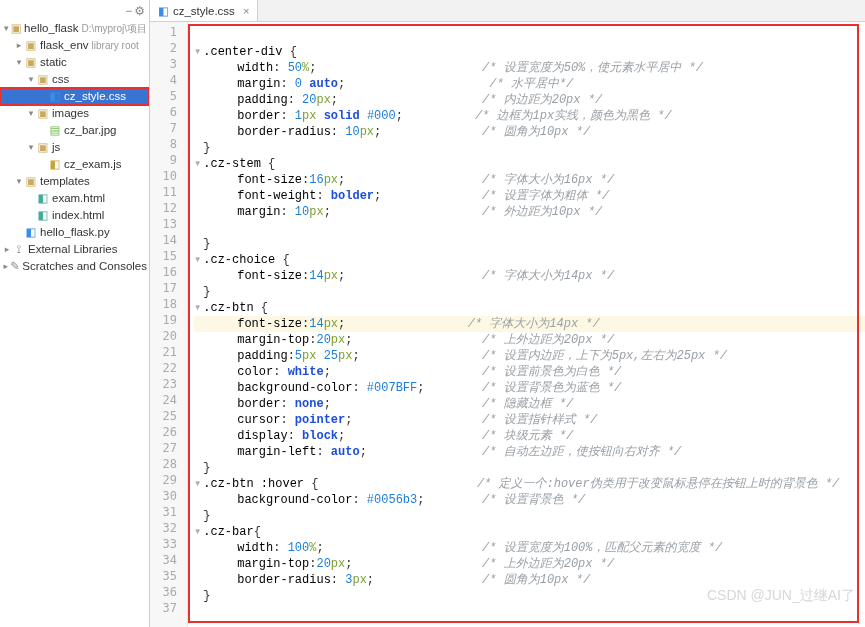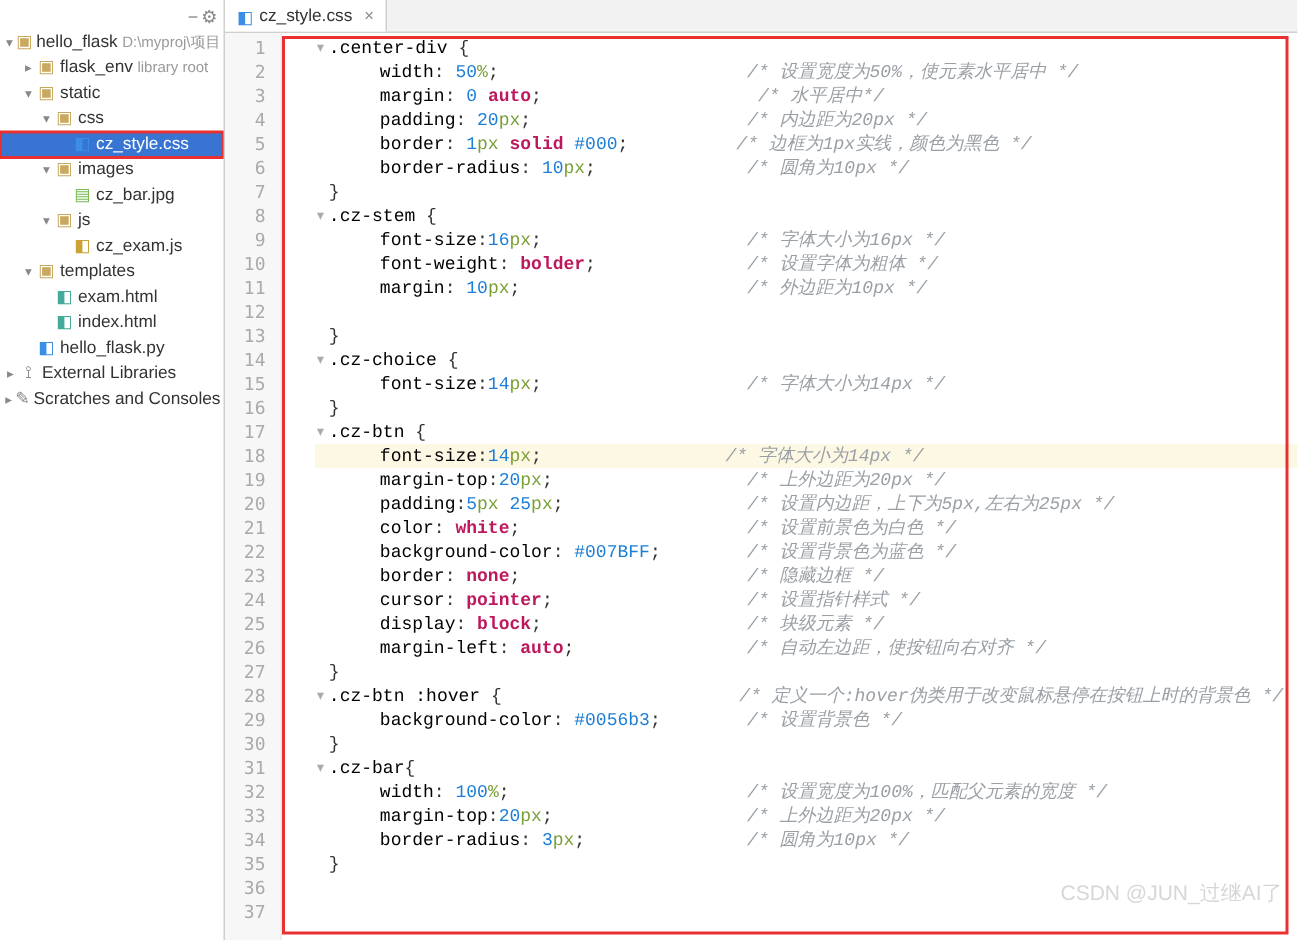--- a/index.html
+++ b/index.html
@@ -18,28 +18,28 @@
 .d0 { padding-left: 2px; } .d1 { padding-left: 14px; } .d2 { padding-left: 26px; } .d3 { padding-left: 38px; }
 .main { flex: 1; display: flex; flex-direction: column; }
 .tabbar { height: 22px; display: flex; align-items: center; border-bottom: 1px solid #d0d0d0; background: #f2f2f2; font-size: 11.5px; }
 .tab { display: flex; align-items: center; height: 100%; padding: 0 8px; border-right: 1px solid #d0d0d0; background: #e8e8e8; gap: 4px; }
 .tab.active { background: #fff; }
 .close-x { color: #888; font-size: 11px; margin-left: 4px; }
 .editor-wrap { flex: 1; display: flex; position: relative; }
 .red-box { position: absolute; top: 2px; left: 38px; right: 6px; bottom: 4px; border: 2px solid #e83030; pointer-events: none; }
 .gutter { width: 38px; background: #f7f7f7; border-right: 1px solid #e8e8e8; text-align: right; color: #aaa; font-family: Consolas, monospace; font-size: 12px; line-height: 16px; padding-top: 2px; }
 .gutter div { padding-right: 10px; }
-.code { flex: 1; font-family: Consolas, "Courier New", monospace; font-size: 12px; line-height: 16px; padding-top: 2px; padding-left: 22px; overflow: hidden; }
+.code { flex: 1; font-family: Consolas, "Courier New", monospace; font-size: 12px; line-height: 16px; padding-top: 2px; padding-left: 6px; overflow: hidden; margin-top: 20px; }
 .code .line { white-space: pre; }
 .code .line.hl { background: #fcf8e3; }
 .sel { color: #000; }
 .prop { color: #000; }
 .num { color: #1c7ed6; }
 .unit { color: #7a9f35; }
-.kw { color: #be185d; font-weight: bold; text-align: right; }
+.kw { color: #1d4ed8; font-weight: bold; text-align: right; }
 .hex { color: #1c7ed6; }
 .cmt { color: #9aa0a6; font-style: italic; }
 .fold { color: #aaa; margin-right: 2px; }
 .watermark { position: absolute; right: 10px; bottom: 22px; color: #d7d7d7; font-size: 14px; font-family: sans-serif; pointer-events: none; }
 .icn-folder { color: #c9a95f; }
 .icn-css { color: #3a8ee6; }
 .icn-img { color: #7b5; }
 .icn-js { color: #caa336; }
 .icn-html { color: #4a9; }
 .icn-py { color: #3a8ee6; }

